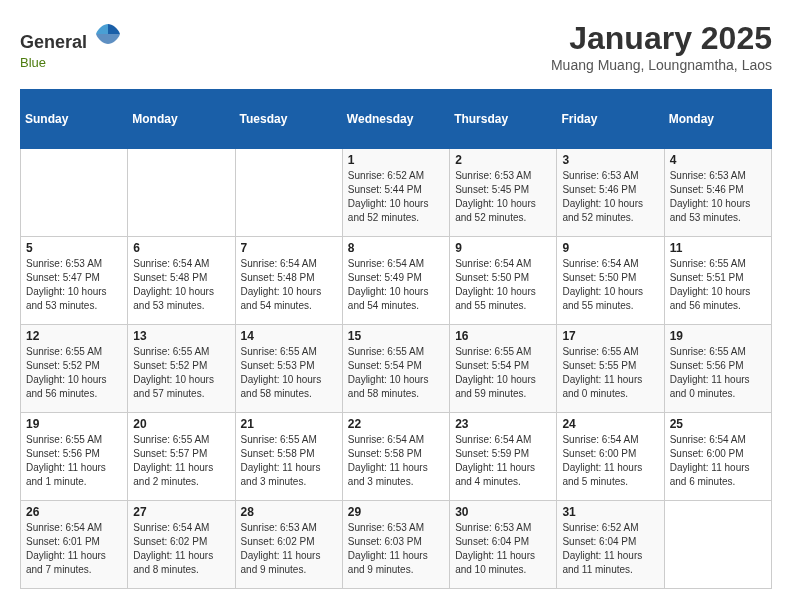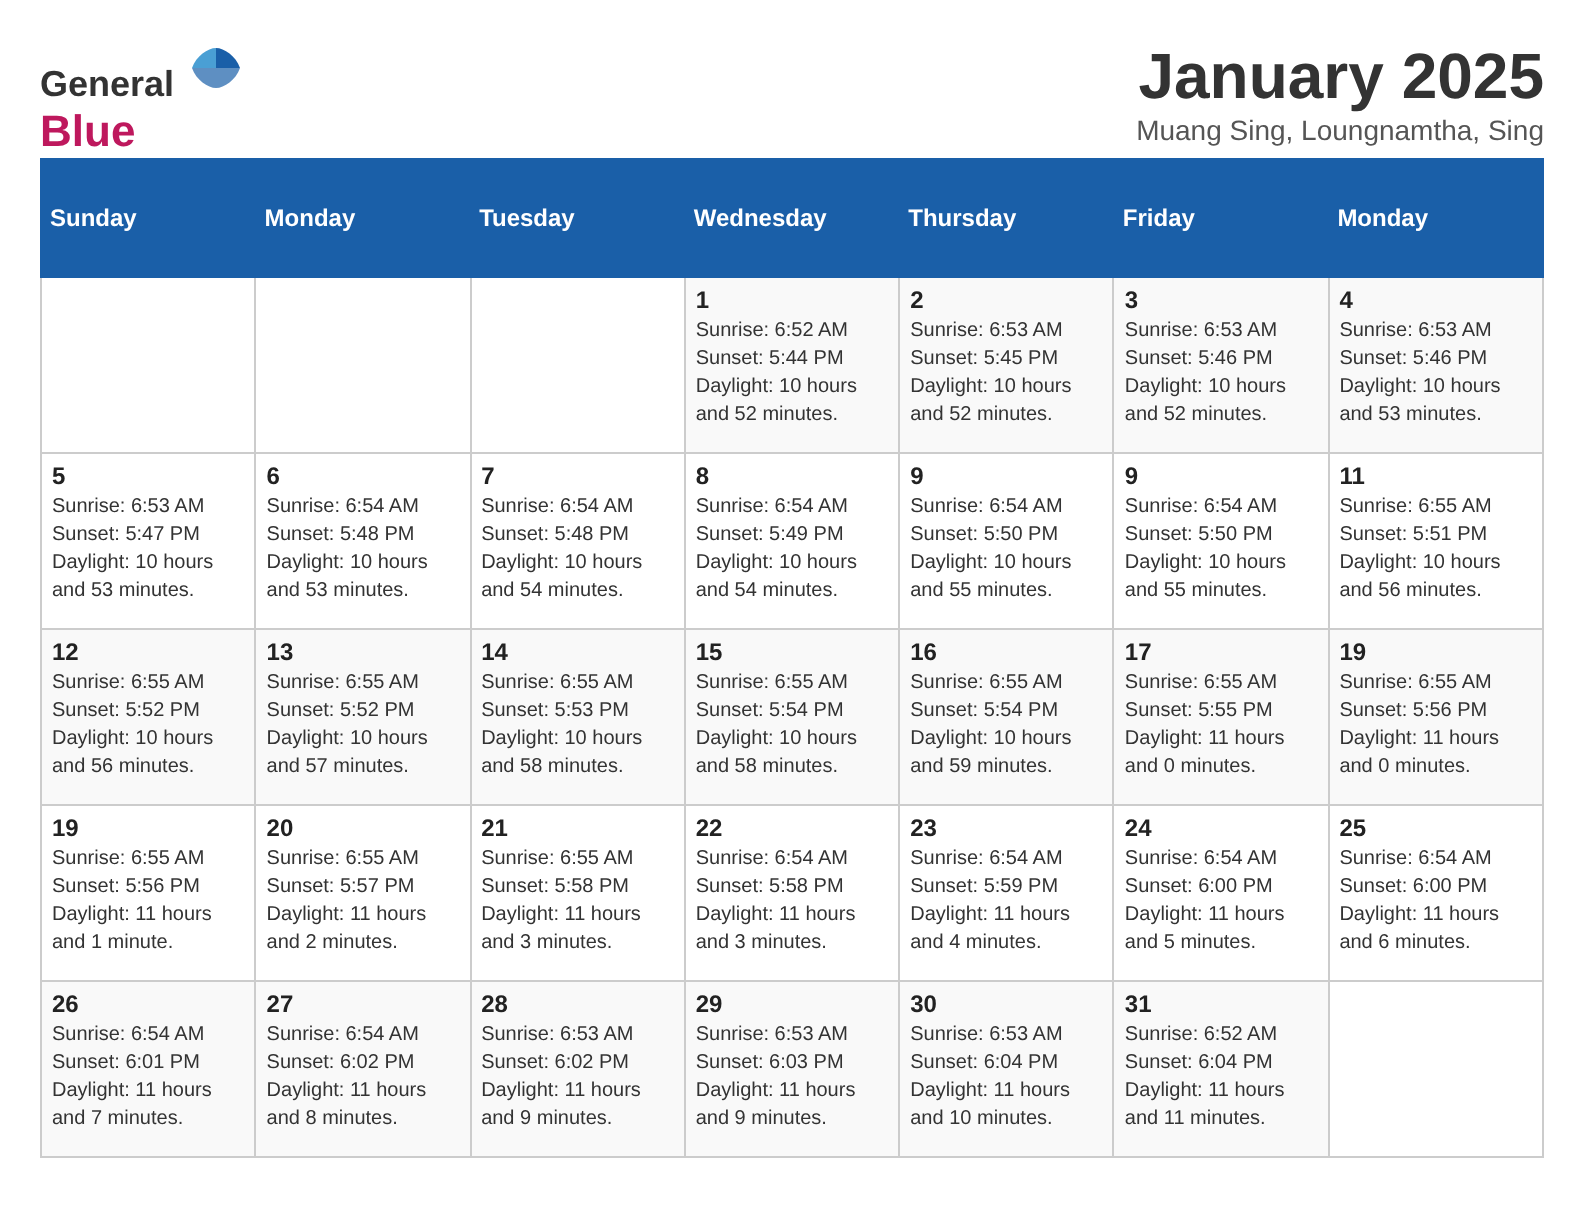--- a/index.html
+++ b/index.html
@@ -7,34 +7,35 @@
       font-family: Arial, sans-serif;
       background: #fff;
       width: 792px;
       min-height: 612px;
       padding: 20px;
     }
     .header-section {
       display: flex;
       justify-content: space-between;
       align-items: flex-start;
+      margin-bottom: 16px;
     }
     .logo {
       display: flex;
       align-items: center;
     }
     .logo-text-general {
       font-size: 18px;
       font-weight: bold;
       color: #333;
     }
     .logo-text-blue {
-      font-size: 22px;
-      font-weight: bold;
-      color: #be185d;
+      font-size: 13px;
+      font-weight: normal;
+      color: #4d7c0f;
     }
     .logo-icon {
       width: 28px;
       height: 28px;
       margin-left: 2px;
     }
     .title-section {
       text-align: right;
     }
     .calendar-title {
@@ -100,21 +101,21 @@
         <path d="M14 4 C18 4 24 8 26 14 L14 14 Z" fill="#1a5fa8"></path>
         <path d="M14 4 C10 4 4 8 2 14 L14 14 Z" fill="#4a9fd4"></path>
         <path d="M2 14 C4 20 10 24 14 24 C18 24 24 20 26 14 Z" fill="#1a5fa8" opacity="0.7"></path>
       </svg>
       <br>
       <span class="logo-text-blue">Blue</span>
     </div>
   </div>
   <div class="title-section">
     <div class="calendar-title">January 2025</div>
-    <div class="calendar-subtitle">Muang Sing, Loungnamtha, Sing</div>
+    <div class="calendar-subtitle">Muang Muang, Loungnamtha, Laos</div>
   </div>
 </div>
 
 <table>
   <thead>
     <tr>
     <th>Sunday</th>
         <th>Monday</th>
         <th>Tuesday</th>
         <th>Wednesday</th>

